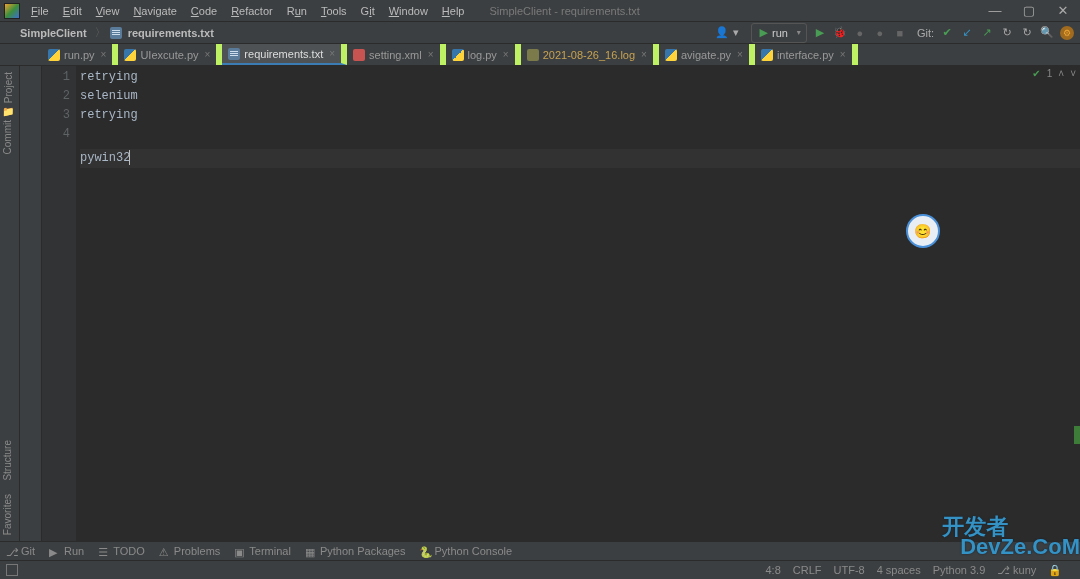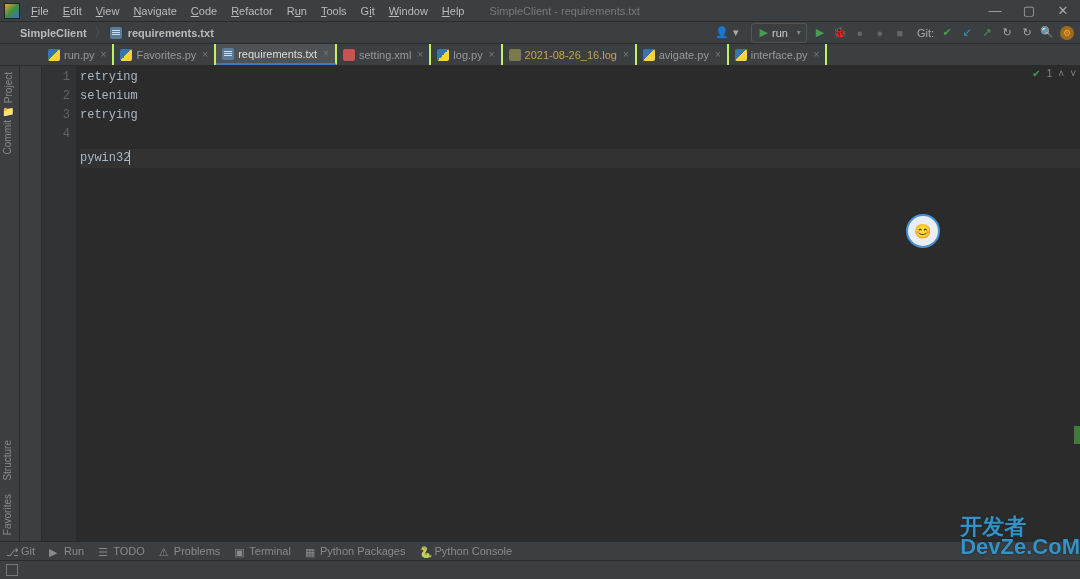--- a/index.html
+++ b/index.html
@@ -69,21 +69,21 @@
 .tabs {
   height: 22px; background: #3c3f41;
   display: flex; align-items: stretch;
   border-bottom: 1px solid #2b2b2b;
   padding-left: 42px;
 }
 .tab {
   display: flex; align-items: center;
   padding: 0 6px; gap: 4px;
   color: #999; cursor: pointer;
-  border-right: 2px solid #bef264;
+  border-right: 6px solid #bef264;
   font-size: 11px;
 }
 .tab.active { background: #4e5254; color: #ddd; border-bottom: 2px solid #3b7cb5; }
 .tab .close { color: #777; font-size: 10px; margin-left: 2px;}
 .tab .log-date { color: #c7a252; }
 .tab-icon { width:12px; height:12px; display:inline-block;}
 .ic-py { background: linear-gradient(135deg,#3776ab 50%,#ffd43b 50%); border-radius:2px;}
 .ic-txt { background:#5b7b9a; border-radius:2px; position:relative;}
 .ic-txt::after{content:"";position:absolute;left:2px;top:3px;width:8px;height:1px;background:#cde;box-shadow:0 2px #cde,0 4px #cde;}
 .ic-xml { background:#c75450; border-radius:2px;}
@@ -168,21 +168,21 @@
 .lock { color:#888;}
 .watermark {
   position:absolute; right:0; bottom:22px;
   font-size:26px; font-weight:700; line-height:0.9;
   color:#3592c4; text-shadow:0 0 2px #123;
   font-family:Liberation Sans, sans-serif;
   pointer-events:none;
 }
 .watermark .l1 { font-size:22px;}
 .watermark .l2 { font-size:22px;}
-.watermark .o { text-transform:none;}
+.watermark .o { text-transform:none;margin-left:18px;}
 .sb-box { width:12px;height:12px;border:1px solid #777;margin-right:6px;}
 </style>
 </head>
 <body>
 
 <div class="titlebar">
   <div class="app-icon"></div>
   <div class="menu">
     <span><u>F</u>ile</span>
     <span><u>E</u>dit</span>
@@ -239,21 +239,21 @@
 </div>
 
 <div class="tabs" id="tabs">
     <div class="tab">
       <span class="tab-icon ic-py"></span>
       <span>run.py</span>
       <span class="close">×</span>
     </div>
     <div class="tab">
       <span class="tab-icon ic-py"></span>
-      <span>Favorites.py</span>
+      <span>UIexcute.py</span>
       <span class="close">×</span>
     </div>
     <div class="tab active">
       <span class="tab-icon ic-txt"></span>
       <span>requirements.txt</span>
       <span class="close">×</span>
     </div>
     <div class="tab">
       <span class="tab-icon ic-xml"></span>
       <span>setting.xml</span>
@@ -350,18 +350,31 @@
     <span>Python Packages</span>
   </div>
   <div class="tw-item">
     <span class="tw-icon">🐍</span>
     <span>Python Console</span>
   </div>
 </div>
 
 <div class="status-bar">
   <div class="sb-box"></div>
+  <div class="status-right">
+    <span>4:8</span>
+    <span>CRLF</span>
+    <span>UTF-8</span>
+    <span>4 spaces</span>
+    <span>Python 3.9</span>
+    <span>
+      <span>⎇</span>
+      <span>kuny</span>
+    </span>
+    <span class="lock">🔒</span>
+    <span></span>
+  </div>
 </div>
 
 <div class="watermark">
   <div class="l1">开发者</div>
   <div class="l2 o">DevZe.CoM</div>
 </div>
 
 </body></html>

